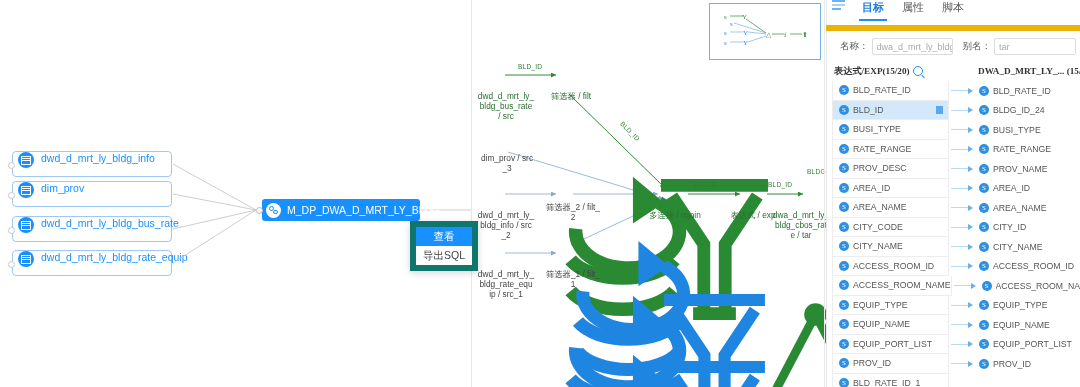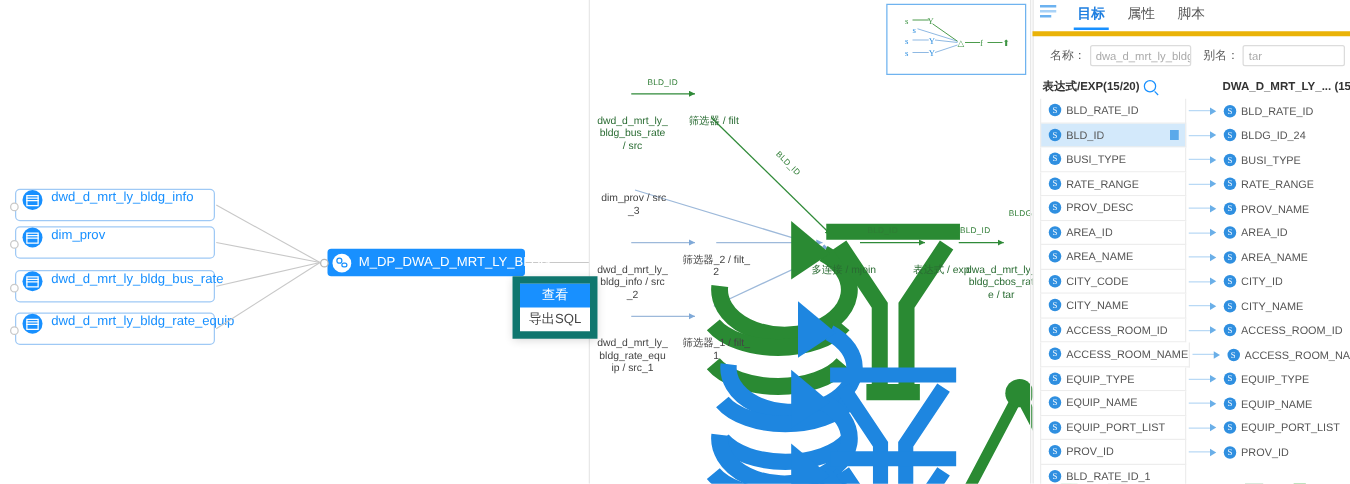--- a/index.html
+++ b/index.html
@@ -81,21 +81,21 @@
   .minimap{
     position:absolute;left:709px;top:3px;width:110px;height:55px;
     border:1px solid #6fb3ef;background:#fff;z-index:30;
   }
   .minimap svg{position:absolute;left:0;top:0;}
 
   
   .rpanel{position:absolute;left:826px;top:0;width:254px;height:387px;background:#fff;}
   .rpanel .redge{position:absolute;left:0;top:0;width:1px;height:387px;background:#e8e8e8;}
 
-  .rtabs{height:25px;display:flex;align-items:center;border-bottom:4px solid #eab308;position:relative;}
+  .rtabs{height:25px;display:flex;align-items:flex-start;border-bottom:6px solid #eab308;position:relative;}
   .rtabs .listicon{
     width:13px;height:11px;margin:0 8px 6px 6px;position:relative;flex:0 0 auto;
   }
   .rtabs .listicon i{position:absolute;left:0;height:1.6px;background:#6cb2f0;display:block;}
   .rtabs .listicon i:nth-child(1){top:0;width:13px;}
   .rtabs .listicon i:nth-child(2){top:4px;width:13px;background:#a8d2f7;}
   .rtabs .listicon i:nth-child(3){top:8px;width:9px;background:#6cb2f0;}
   .rtabs .tab{
     font-size:11px;color:#555;padding:0 9px 5px 9px;position:relative;cursor:pointer;
   }
@@ -106,21 +106,21 @@
   .rform .fl{font-size:9.5px;color:#5a5a5a;margin-left:10px;margin-right:3px;white-space:nowrap;}
   .rform .fi{
     height:17px;border:1px solid #dcdcdc;border-radius:2px;background:#fff;
     font-size:9px;color:#aaa;line-height:17px;padding:0 4px;box-sizing:border-box;overflow:hidden;
     white-space:nowrap;
   }
   .rform .fi.a{width:82px;}
   .rform .fi.b{width:83px;}
 
   .mapgrid{position:relative;height:330px;}
-  .colhdr{display:flex;height:20px;align-items:center;}
+  .colhdr{display:flex;height:20px;align-items:center;font-family:Liberation Serif, serif;}
   .colhdr .ch{font-size:9.2px;color:#333;font-weight:bold;white-space:nowrap;}
   .colhdr .ch1{width:120px;padding-left:8px;box-sizing:border-box;display:flex;align-items:center;gap:3px;}
   .colhdr .spacer{width:28px;}
   .colhdr .ch2{width:104px;padding-left:4px;box-sizing:border-box;}
   .srch{width:8px;height:8px;border:1.3px solid #1890ff;border-radius:50%;position:relative;display:inline-block;}
   .srch:after{content:"";position:absolute;right:-3px;bottom:-2px;width:4px;height:1.3px;background:#1890ff;transform:rotate(45deg);}
 
   .frow{display:flex;height:19.5px;align-items:center;}
   .fcell{
     width:120px;height:19.5px;box-sizing:border-box;border:1px solid #ededed;border-top:none;

